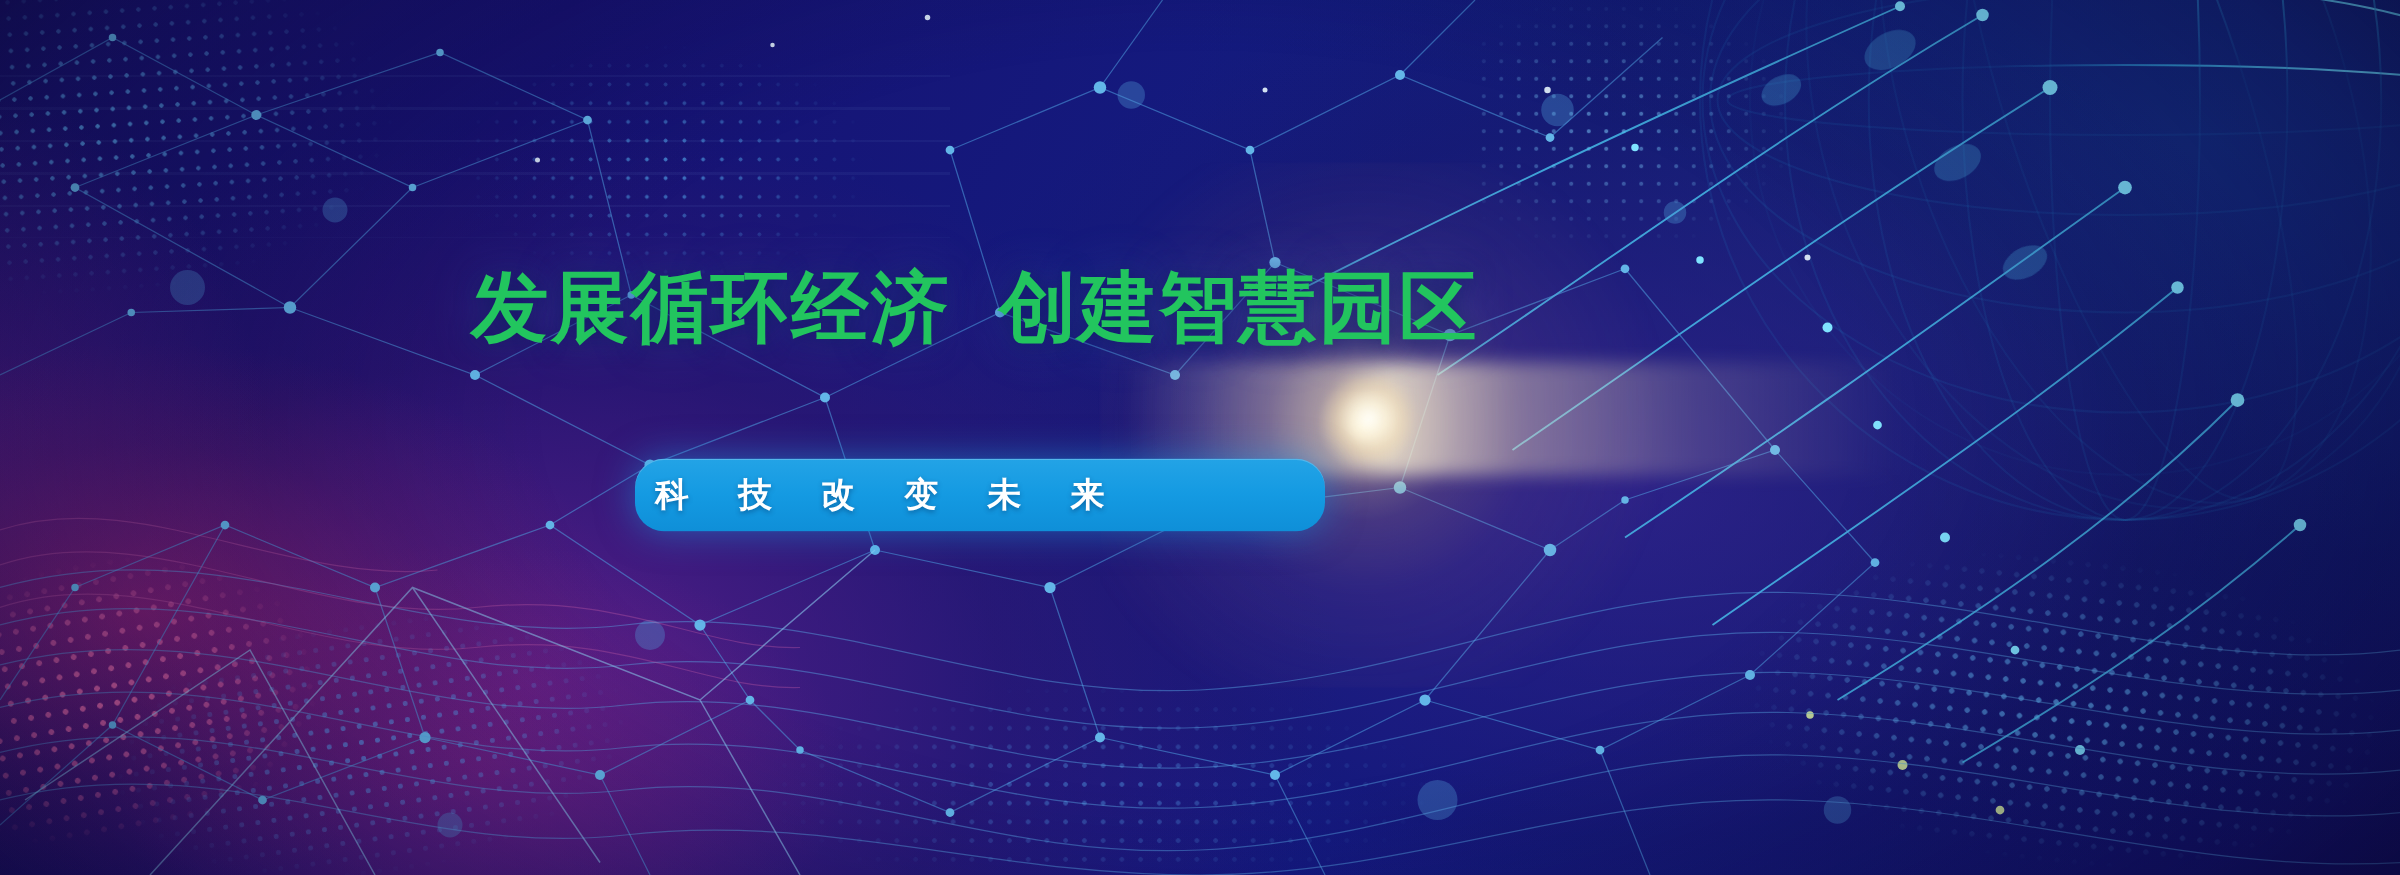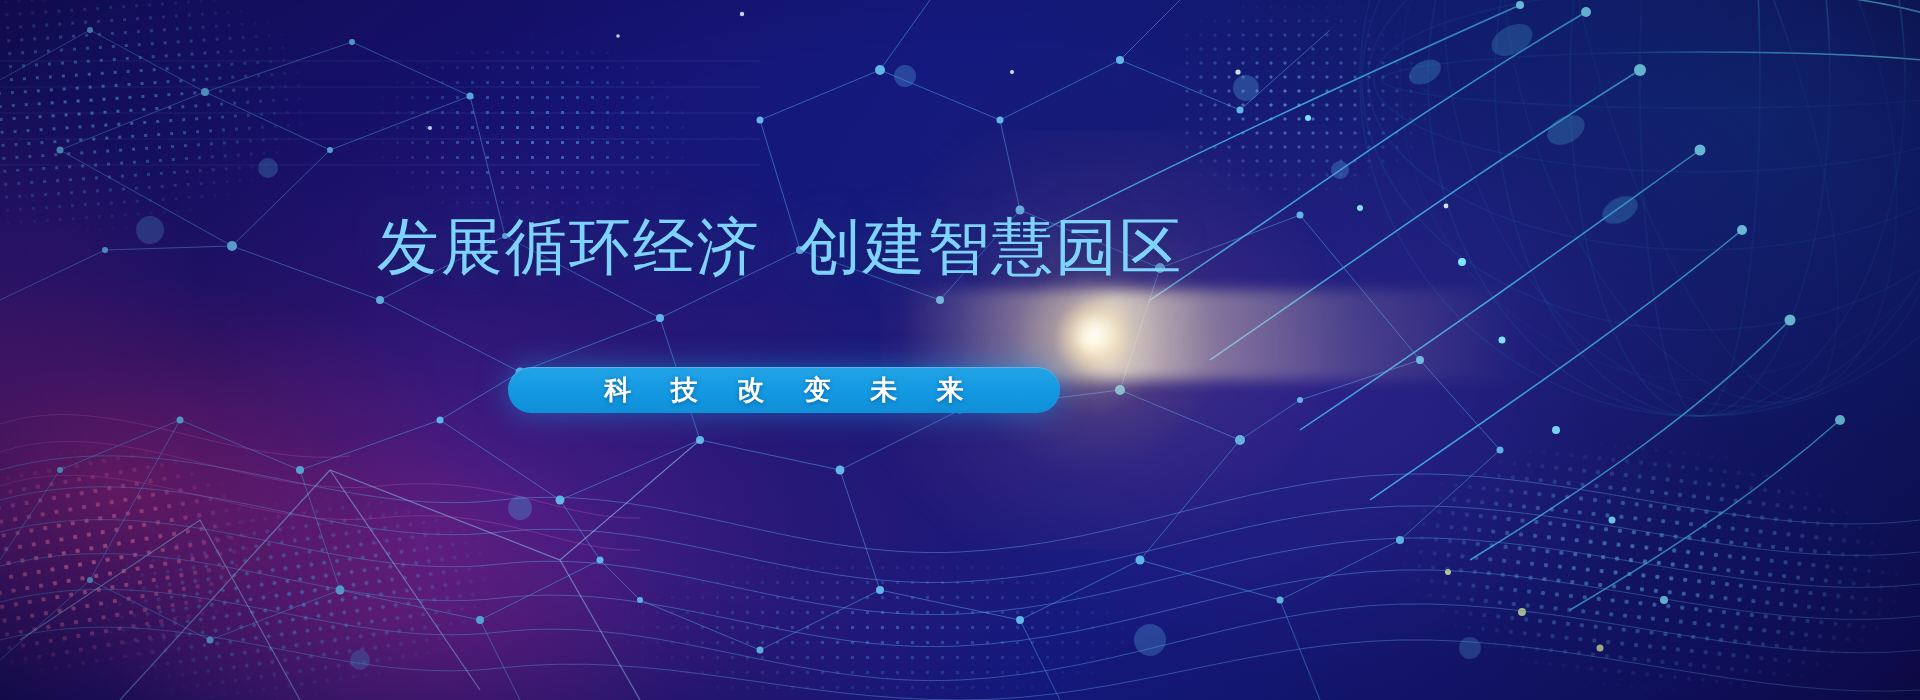--- a/index.html
+++ b/index.html
@@ -126,22 +126,22 @@
   
   #content{
     position:absolute;left:0;top:0;width:1920px;height:700px;
     display:block;
   }
 
   #headline{
     position:absolute;left:0;top:172px;width:1560px;
     text-align:center;
     font-size:62px;
-    font-weight:normal;
-    color:#7dd3fc;
+    font-weight:bold;
+    color:#22c55e;
     letter-spacing:2px;
     line-height:1.05;
     white-space:pre;
     text-shadow:0 2px 18px rgba(10,20,90,.75), 0 0 42px rgba(120,170,255,.28);
   }
 
   #subtitle{
     position:absolute;left:0;top:258px;width:1560px;
     text-align:center;
     font-size:30px;
@@ -153,25 +153,25 @@
   }
   #subtitle .sub-line{display:block;}
   #subtitle .sub-line.line2{
     
     text-align:left;
     padding-left:405px;
   }
 
   #cta-pill{
     position:absolute;left:508px;top:367px;
-    width:552px;height:46px;
+    width:552px;height:58px;
     border-radius:23px;
     background:linear-gradient(180deg,#23a3e6 0%,#149ae2 50%,#0f8fd8 100%);
     box-shadow:0 0 30px rgba(30,150,225,.55), inset 0 1px 0 rgba(255,255,255,.22);
-    display:flex;align-items:center;justify-content:center;
+    display:flex;align-items:center;
     cursor:pointer;
   }
   #cta-pill-label{
     color:#ffffff;
     font-size:27px;
     font-weight:bold;
     letter-spacing:16px;
     text-indent:16px;
     white-space:pre;
     text-shadow:0 1px 4px rgba(0,40,90,.45);

